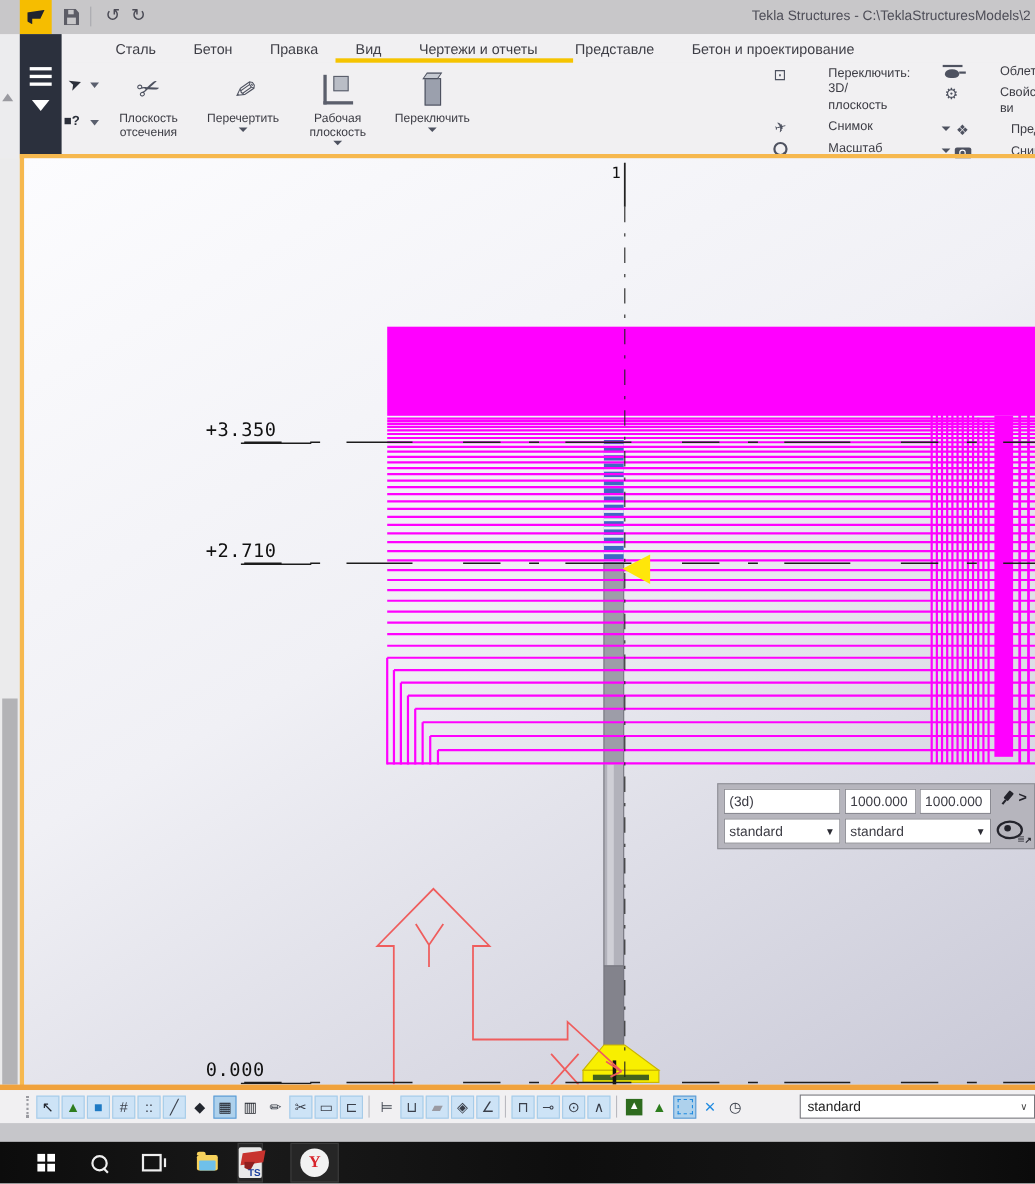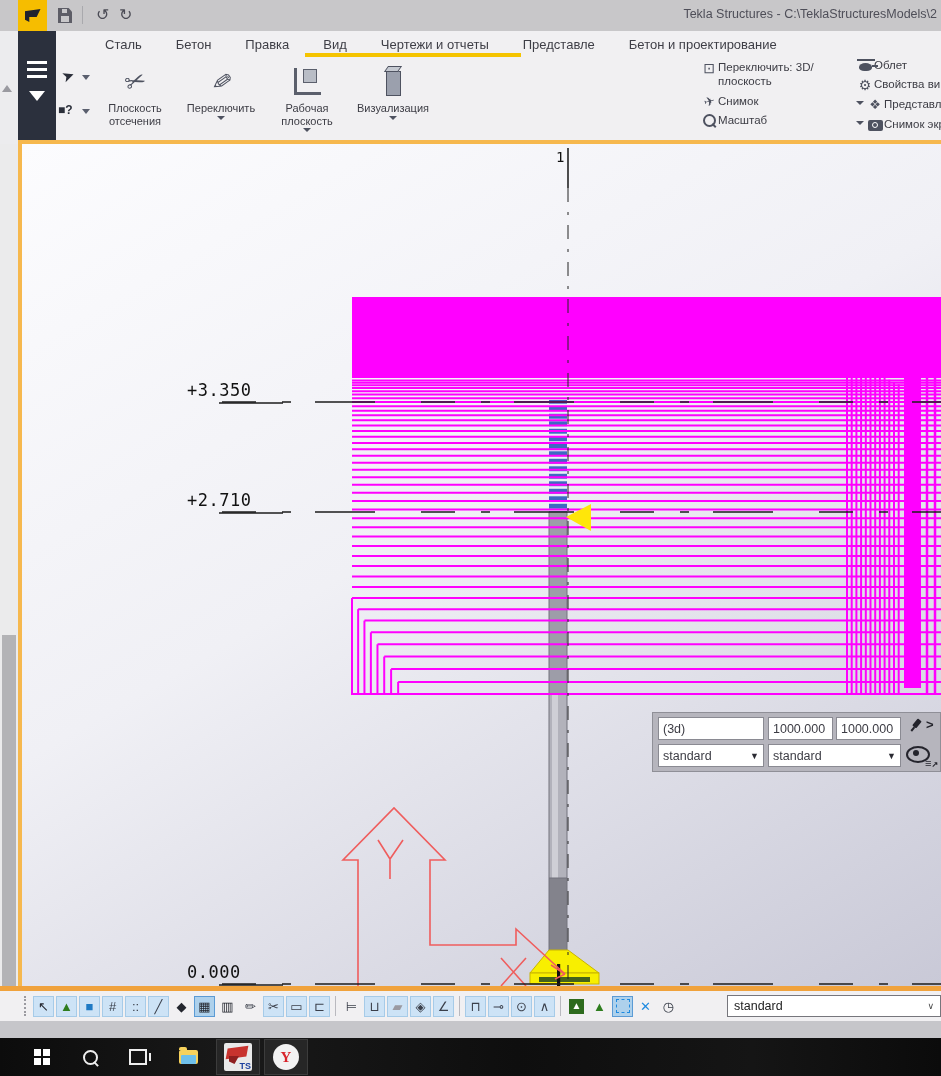--- a/index.html
+++ b/index.html
@@ -50,21 +50,21 @@
   .g-redraw{font-size:24px;color:#4e5260;transform:rotate(100deg);line-height:1;}
   .i-workplane{width:24px;height:24px;border-left:3px solid #5b5f6c;border-bottom:3px solid #5b5f6c;position:relative;}
   .i-workplane::after{content:"";position:absolute;left:6px;top:1px;width:12px;height:12px;background:#b9bdc6;border:1.6px solid #5b5f6c;}
   .i-prism{width:13px;height:23px;background:#9ba0ad;border:1.5px solid #4e5260;position:relative;margin-top:4px;}
   .i-prism::before{content:"";position:absolute;left:-1px;top:-6px;width:12px;height:4px;background:#c6cad2;border:1.5px solid #4e5260;transform:skewX(-35deg);}
   
   #rgroupA{position:absolute;left:700px;top:60px;width:148px;}
   #rgroupB{position:absolute;left:856px;top:58px;width:90px;}
   .rrow{display:flex;align-items:flex-start;margin-bottom:5px;cursor:default;}
   .rrow .ric{width:18px;flex:0 0 18px;display:flex;justify-content:center;margin-top:1px;color:#4e5260;font-size:13px;line-height:1;}
-  .rrow .rtx{font-size:11.5px;color:#3c3c44;line-height:1.25;white-space:pre-line;}
+  .rrow .rtx{font-size:11.5px;color:#3c3c44;line-height:1.25;white-space:pre-line;margin-left:35px;}
   .bcaret{width:0;height:0;border:4px solid transparent;border-top:4px solid #4e5260;margin:4px 3px 0 -14px;}
   .i-zoomglass{width:9px;height:9px;border:2px solid #4e5260;border-radius:50%;position:relative;}
   .i-zoomglass::after{content:"";position:absolute;width:2px;height:5px;background:#4e5260;transform:rotate(-45deg);left:8px;top:7px;}
   .i-heli{width:13px;height:8px;background:#4e5260;border-radius:50% 50% 40% 40%;position:relative;margin-top:4px;}
   .i-heli::before{content:"";position:absolute;left:-2px;right:-3px;top:-4px;height:2px;background:#4e5260;}
   .i-heli::after{content:"";position:absolute;right:-6px;top:2px;width:6px;height:2px;background:#4e5260;}
   .i-camera{width:15px;height:11px;background:#4e5260;border-radius:2px;position:relative;margin-top:2px;}
   .i-camera::after{content:"";position:absolute;width:4px;height:4px;border:1.6px solid #fff;border-radius:50%;left:4px;top:2px;}
   
   #frame-top{position:absolute;left:18px;top:140px;width:923px;height:4px;background:#f6b84e;}
@@ -170,36 +170,36 @@
         <div class="ricon-box">
           <span class="g-clip">✂</span>
         </div>
         <div class="rlabel">Плоскость
 отсечения</div>
       </div>
       <div class="rbtn">
         <div class="ricon-box">
           <span class="g-redraw">✎</span>
         </div>
-        <div class="rlabel">Переключить</div>
+        <div class="rlabel">Перечертить</div>
         <div class="rcaret"></div>
       </div>
       <div class="rbtn">
         <div class="ricon-box">
           <span class="i-workplane"></span>
         </div>
         <div class="rlabel">Рабочая
 плоскость</div>
         <div class="rcaret"></div>
       </div>
       <div class="rbtn">
         <div class="ricon-box">
           <span class="i-prism"></span>
         </div>
-        <div class="rlabel">Визуализация</div>
+        <div class="rlabel">Переключить</div>
         <div class="rcaret"></div>
       </div>
     </div>
   <div id="rgroupA">
       <div class="rrow">
         <span class="ric">
           <span style="font-size:14px;">⊡</span>
         </span>
         <span class="rtx">Переключить: 3D/
 плоскость</span>
@@ -444,21 +444,21 @@
     </div>
     <div class="tk-slot" style="left:70px;width:40px;">
       <div class="i-search"></div>
     </div>
     <div class="tk-slot" style="left:118px;width:40px;">
       <div class="i-taskview"></div>
     </div>
     <div class="tk-slot" style="left:168px;width:40px;">
       <div class="i-folder"></div>
     </div>
-    <div class="tk-slot appbtn" style="left:216px;width:44px;height:36px;top:1px;align-items:center;">
+    <div class="tk-slot appbtn" style="left:216px;width:23px;height:36px;top:1px;align-items:center;">
       <div class="tekla-ico">
         <div class="tekla-red"></div>
           <div class="tekla-dark"></div>
         <span class="tekla-ts">TS</span>
       </div>
     </div>
     <div class="tk-slot appbtn" style="left:264px;width:44px;height:36px;top:1px;">
       <div class="ya-ico">
         <span>Y</span>
       </div>

